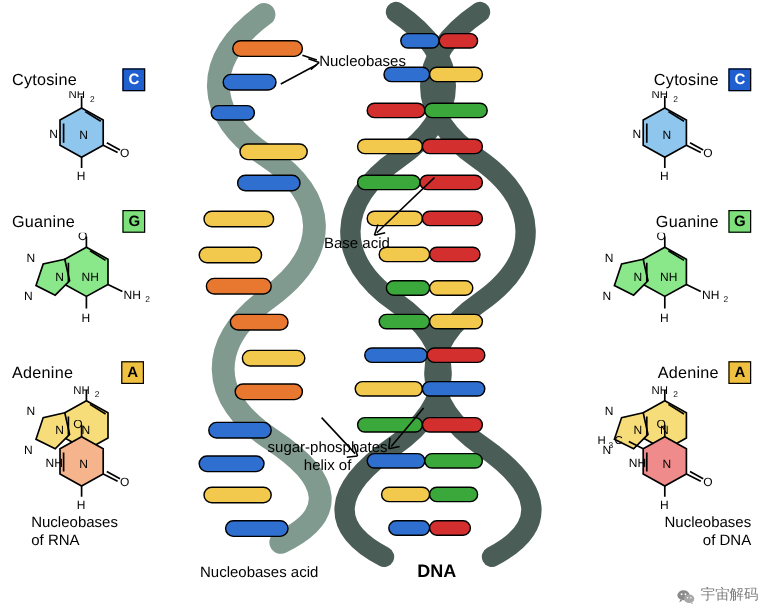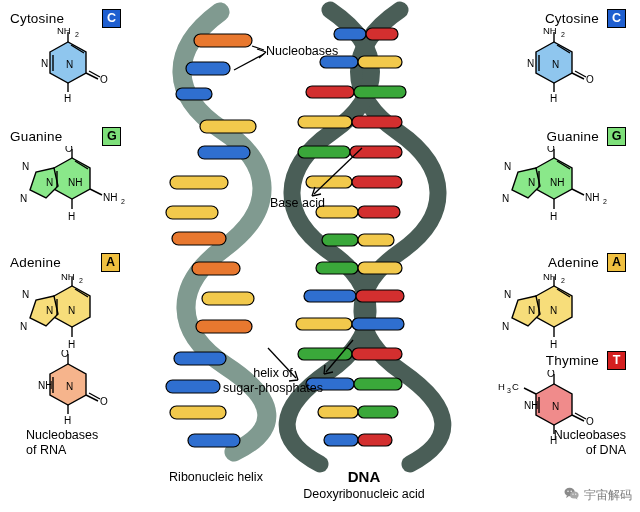--- a/index.html
+++ b/index.html
@@ -9,21 +9,21 @@
     color:#000;overflow:hidden;position:relative;
   }
   .stage{position:relative;width:640px;height:512px;}
 
   
   .panel{position:absolute;top:0;width:150px;height:512px;}
   .panel.left{left:0;}
   .panel.right{right:0;}
 
   .nb-block{position:absolute;width:150px;}
-  .nb-head{display:flex;align-items:center;height:20px;}
+  .nb-head{display:flex;align-items:center;height:20px;margin-top:48px;}
   .nb-name{font-size:13.5px;letter-spacing:.2px;}
   .nb-badge{
     width:19px;height:19px;border:1.4px solid #000;
     display:flex;align-items:center;justify-content:center;
     font-size:12.5px;font-weight:bold;box-sizing:border-box;
   }
   .right .nb-head{justify-content:flex-end;}
   .right .nb-name{margin-right:8px;}
   .left .nb-badge{margin-left:8px;}
 
@@ -41,21 +41,21 @@
 
   .fig-label{position:absolute;text-align:center;width:160px;}
   .fig-title{font-size:15px;font-weight:bold;}
   .fig-sub{font-size:12.5px;margin-top:2px;}
 
   .ann{position:absolute;font-size:12.5px;line-height:15px;}
 
   
   .wechat{
     position:absolute;right:8px;bottom:8px;
-    display:flex;align-items:flex-start;gap:5px;
+    display:flex;align-items:flex-end;gap:5px;
     color:#7d7d7d;font-size:12px;
   }
   .wechat .wx-icon{
     width:15px;height:13px;position:relative;display:block;
   }
 </style>
 </head>
 <body>
 
 <div class="stage">
@@ -244,24 +244,20 @@
           <text x="12" y="26" font-size="10" font-family="Liberation Sans, sans-serif">N</text>
           <text x="10" y="58" font-size="10" font-family="Liberation Sans, sans-serif">N</text>
           <text x="36" y="42" font-size="10" font-family="Liberation Sans, sans-serif">N</text>
           <text x="58" y="42" font-size="10" font-family="Liberation Sans, sans-serif">N</text>
           <text x="58" y="76" font-size="10" font-family="Liberation Sans, sans-serif">H</text>
         </svg>
       </div>
     </div>
 
     <div class="nb-block" style="left:0;top:350px;">
-      <div class="nb-head">
-        <span class="nb-name">Thymine</span>
-        <span class="nb-badge" style="background:#d41f1f;color:#fff;margin-right:14px;">T</span>
-      </div>
       <div class="struct" style="margin-left:6px;">
         <svg width="130" height="86" viewBox="0 0 130 86">
           <g stroke="#000" stroke-width="1.4" fill="none">
             <polygon points="40,24 58,14 76,24 76,45 58,55 40,45" fill="#f08b8b"></polygon>
             <line x1="43" y1="27" x2="43" y2="43"></line>
             <line x1="58" y1="14" x2="58" y2="4"></line>
             <line x1="76" y1="45" x2="88" y2="51"></line>
             <line x1="79" y1="43" x2="90" y2="49"></line>
             <line x1="58" y1="55" x2="58" y2="64"></line>
             <line x1="40" y1="24" x2="28" y2="18"></line>
@@ -379,30 +375,29 @@
         <path d="M120,348 L148,378"></path>
         <path d="M150,380 l-9,1 m9,-1 l-3,-9"></path>
         <path d="M205,340 L178,372"></path>
         <path d="M176,374 l1,-9 m-1,9 l9,-2"></path>
       </g>
     </svg>
 
     <div class="ann" style="left:118px;top:44px;">Nucleobases</div>
     <div class="ann" style="left:122px;top:196px;">Base acid</div>
     <div class="ann" style="left:60px;top:366px;text-align:center;width:130px;">
+      <div>sugar-phosphates</div>
       <div>helix of</div>
-      <div>sugar-phosphates</div>
     </div>
 
     <div class="fig-label" style="left:-12px;top:468px;">
-      <div class="fig-sub">Ribonucleic helix</div>
+      <div class="fig-sub">Nucleobases acid</div>
     </div>
     <div class="fig-label" style="left:136px;top:468px;text-align:center;">
       <div class="fig-title">DNA</div>
-      <div class="fig-sub">Deoxyribonucleic acid</div>
     </div>
   </div>
 
   <div class="wechat">
     <span class="wx-icon">
       <svg width="15" height="13" viewBox="0 0 15 13">
         <ellipse cx="5.6" cy="5" rx="5.1" ry="4.2" fill="#8a8a8a"></ellipse>
         <polygon points="3,8.4 2,11 4.6,9.4" fill="#8a8a8a"></polygon>
         <ellipse cx="10.3" cy="8" rx="4.3" ry="3.6" fill="#a8a8a8"></ellipse>
         <polygon points="12.6,10.6 13.6,12.6 11.4,11.6" fill="#a8a8a8"></polygon>

